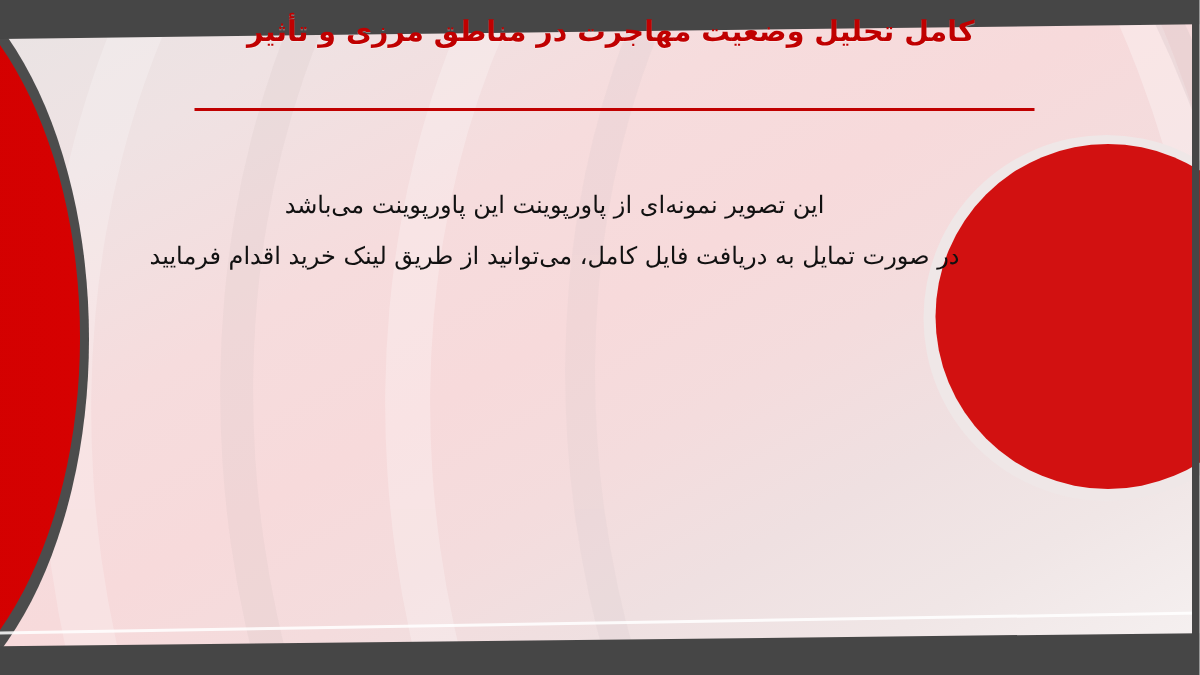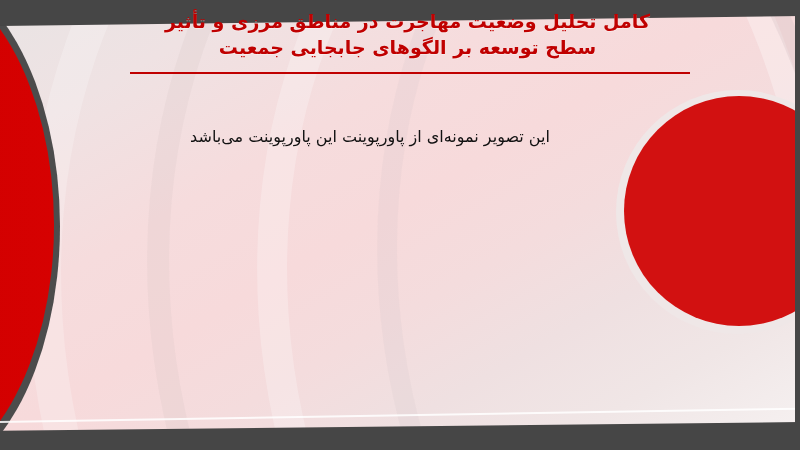--- a/index.html
+++ b/index.html
@@ -187,21 +187,21 @@
     <div class="left-lens"></div>
   </div>
 
   <div class="band-top"></div>
   <div class="hairline-bottom"></div>
   <div class="band-bottom"></div>
   <div class="band-right"></div>
 
   <div class="title-block">
     <div class="title-line">کامل تحلیل وضعیت مهاجرت در مناطق مرزی و تأثیر</div>
-    <div class="title-line">سطح توسعه بر الگوهای جابجایی جمعیت</div>
   </div>
   <div class="title-rule"></div>
 
   <div class="body-block">
     <div class="body-line">این تصویر نمونه‌ای از پاورپوینت این پاورپوینت می‌باشد</div>
+    <div class="body-line">در صورت تمایل به دریافت فایل کامل، می‌توانید از طریق لینک خرید اقدام فرمایید</div>
   </div>
 
 </div>
 
 </body></html>

